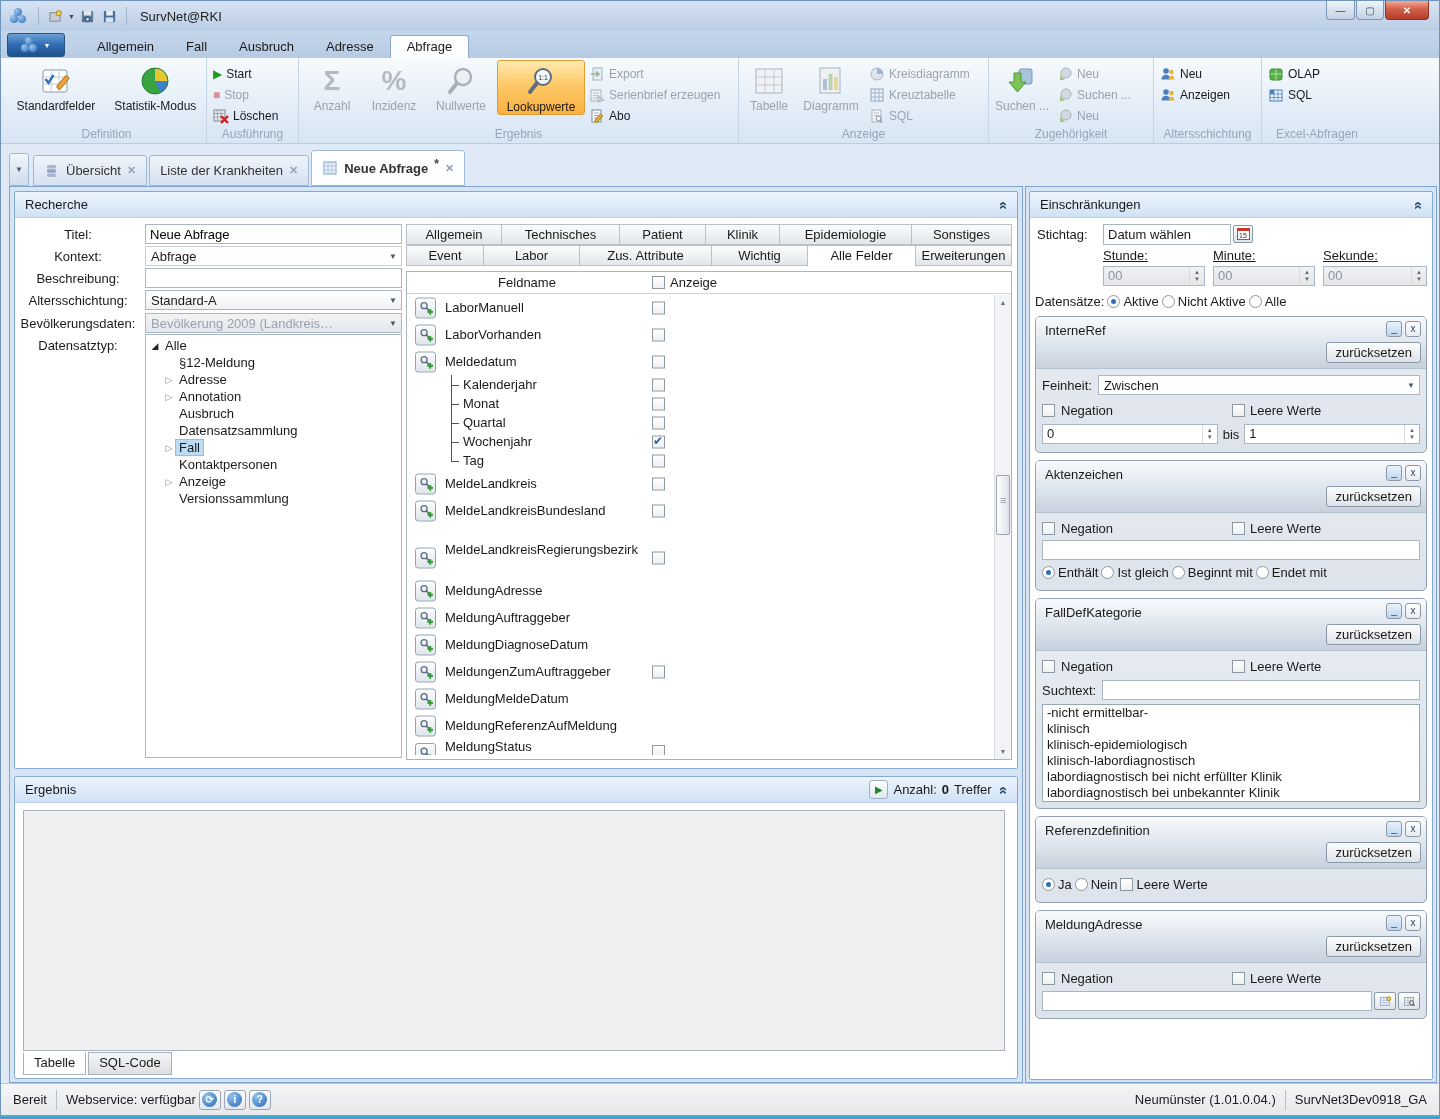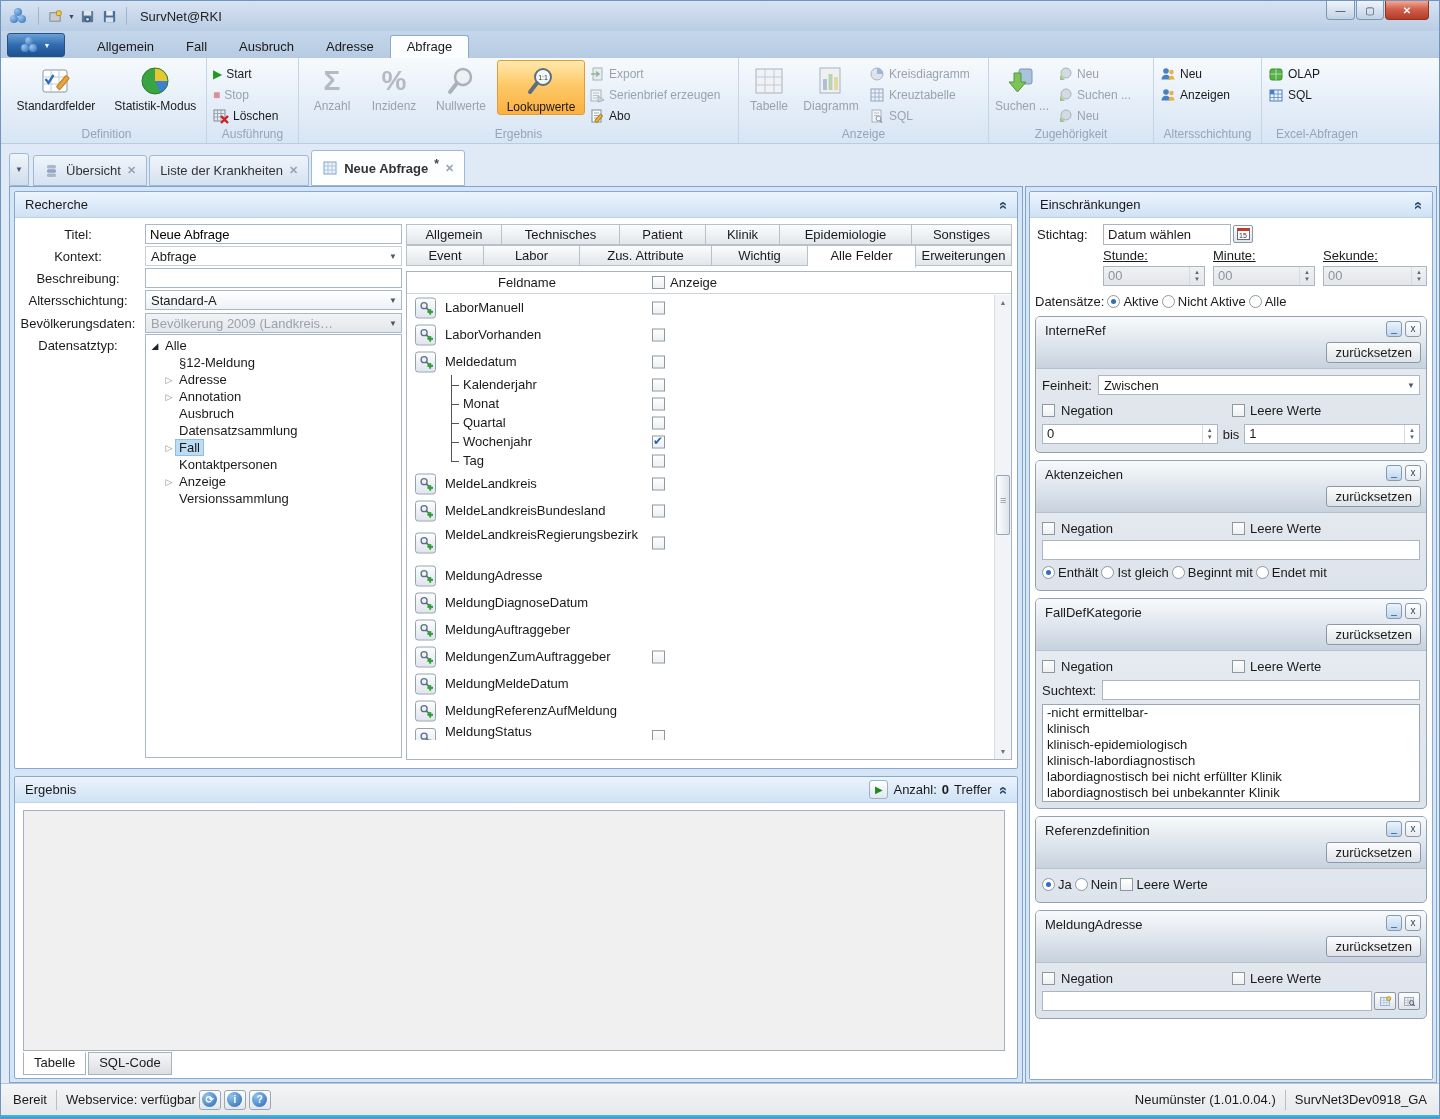--- a/index.html
+++ b/index.html
@@ -83,21 +83,21 @@
      border:1px solid #b9c0c8;border-left:none;font-size:13px;}
   .ftab:first-child{border-left:1px solid #b9c0c8;}
   .ftab.active{background:#fff;border-bottom:1px solid #fff;height:23px;position:relative;z-index:2;}
   .flist{position:relative;margin-top:3px;height:489px;border:1px solid #aab4bf;background:#fff;overflow:hidden;}
   .flhead{height:22px;border-bottom:1px solid #cdd3da;display:flex;align-items:center;}
   .flhead .c1{width:240px;text-align:center;}
   .flhead .c2{position:absolute;left:245px;display:flex;align-items:center;gap:5px;}
   .frow{position:relative;}
   .frow.parent{height:27px;}
   .frow.child{height:19px;}
-  .frow.wrap{height:38px;}
+  .frow.wrap{height:38px;margin-top:15px;}
   .frow.clip{height:16px;overflow:hidden;}
   .fico{position:absolute;left:8px;top:50%;transform:translateY(-50%);width:21px;height:21px;border:1px solid #93a2b2;border-radius:3px;
      background:linear-gradient(#fcfdfe,#dfe5ec);display:flex;align-items:center;justify-content:center;}
   .fico svg{width:15px;height:15px;}
   .frow.clip .fico{top:4px;transform:none;}
   .fname{position:absolute;left:38px;top:50%;transform:translateY(-50%);width:202px;line-height:16px;}
   .frow.wrap .fname{word-break:break-all;top:3px;transform:none;}
   .frow.child .fname{left:56px;}
   .tline{position:absolute;left:44px;top:0;bottom:0;width:9px;}
   .tline::before{content:'';position:absolute;left:0;top:0;bottom:0;border-left:1px solid #555;}
@@ -739,32 +739,32 @@
               </div>
               <div class="frow parent">
                 <span class="fico">
                   <svg viewBox="0 0 16 16">
                     <circle cx="6.5" cy="5.5" r="3.2" fill="#eef1f4" stroke="#5c6f82" stroke-width="1.4"></circle>
                     <path d="M8.7 7.7 L12 11" stroke="#5c6f82" stroke-width="1.8"></path>
                     <rect x="10" y="11" width="6" height="2.2" fill="#2fa12f"></rect>
                     <rect x="11.9" y="9.1" width="2.2" height="6" fill="#2fa12f"></rect>
                   </svg>
                 </span>
+                <span class="fname">MeldungAuftraggeber</span>
+              </div>
+              <div class="frow parent">
+                <span class="fico">
+                  <svg viewBox="0 0 16 16">
+                    <circle cx="6.5" cy="5.5" r="3.2" fill="#eef1f4" stroke="#5c6f82" stroke-width="1.4"></circle>
+                    <path d="M8.7 7.7 L12 11" stroke="#5c6f82" stroke-width="1.8"></path>
+                    <rect x="10" y="11" width="6" height="2.2" fill="#2fa12f"></rect>
+                    <rect x="11.9" y="9.1" width="2.2" height="6" fill="#2fa12f"></rect>
+                  </svg>
+                </span>
                 <span class="fname">MeldungDiagnoseDatum</span>
-              </div>
-              <div class="frow parent">
-                <span class="fico">
-                  <svg viewBox="0 0 16 16">
-                    <circle cx="6.5" cy="5.5" r="3.2" fill="#eef1f4" stroke="#5c6f82" stroke-width="1.4"></circle>
-                    <path d="M8.7 7.7 L12 11" stroke="#5c6f82" stroke-width="1.8"></path>
-                    <rect x="10" y="11" width="6" height="2.2" fill="#2fa12f"></rect>
-                    <rect x="11.9" y="9.1" width="2.2" height="6" fill="#2fa12f"></rect>
-                  </svg>
-                </span>
-                <span class="fname">MeldungAuftraggeber</span>
               </div>
               <div class="frow parent">
                 <span class="fico">
                   <svg viewBox="0 0 16 16">
                     <circle cx="6.5" cy="5.5" r="3.2" fill="#eef1f4" stroke="#5c6f82" stroke-width="1.4"></circle>
                     <path d="M8.7 7.7 L12 11" stroke="#5c6f82" stroke-width="1.8"></path>
                     <rect x="10" y="11" width="6" height="2.2" fill="#2fa12f"></rect>
                     <rect x="11.9" y="9.1" width="2.2" height="6" fill="#2fa12f"></rect>
                   </svg>
                 </span>

